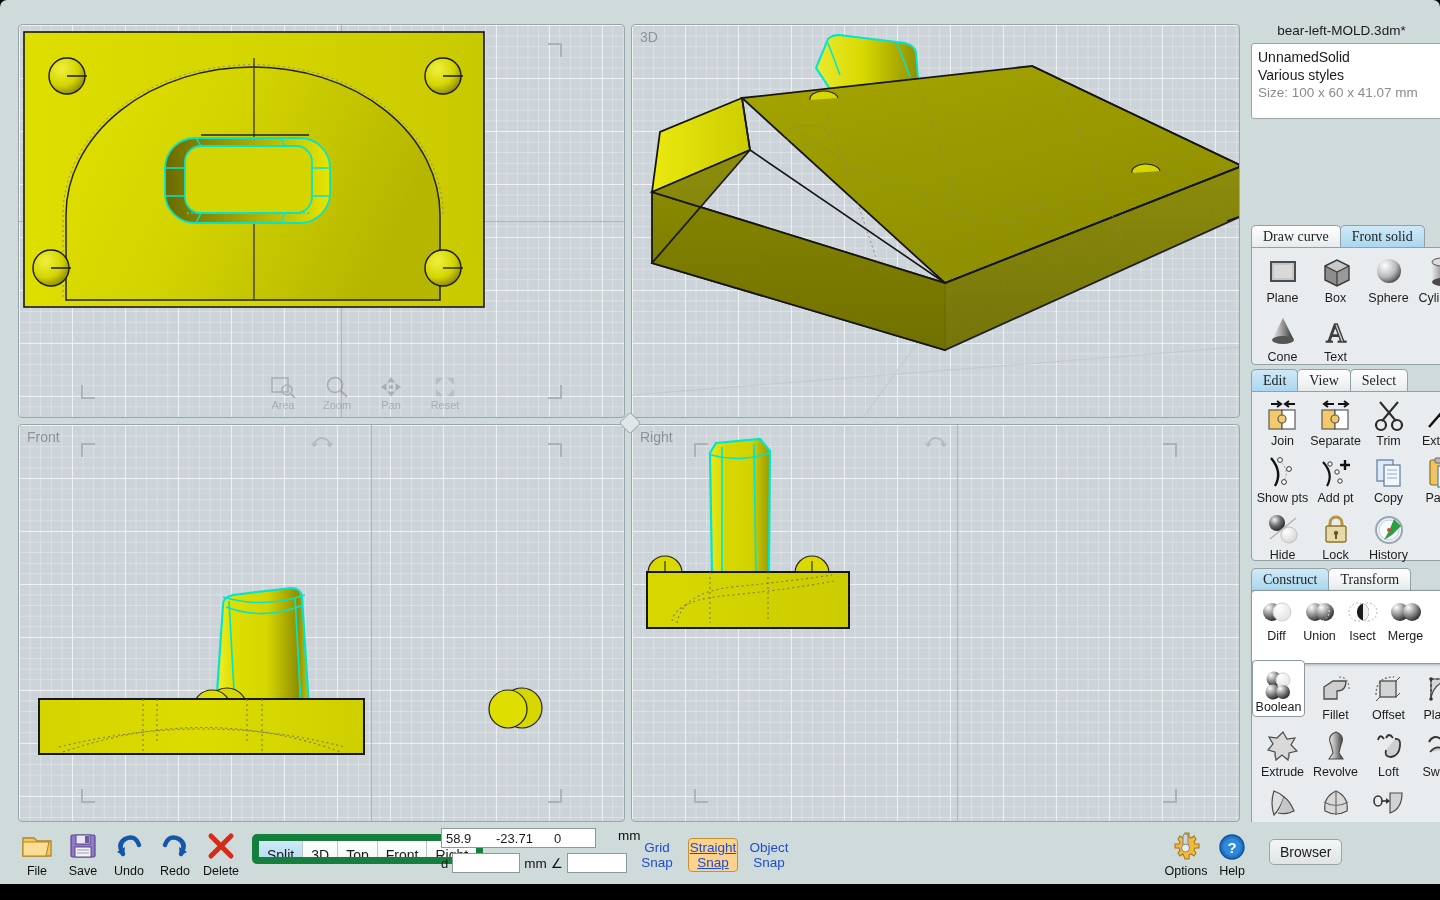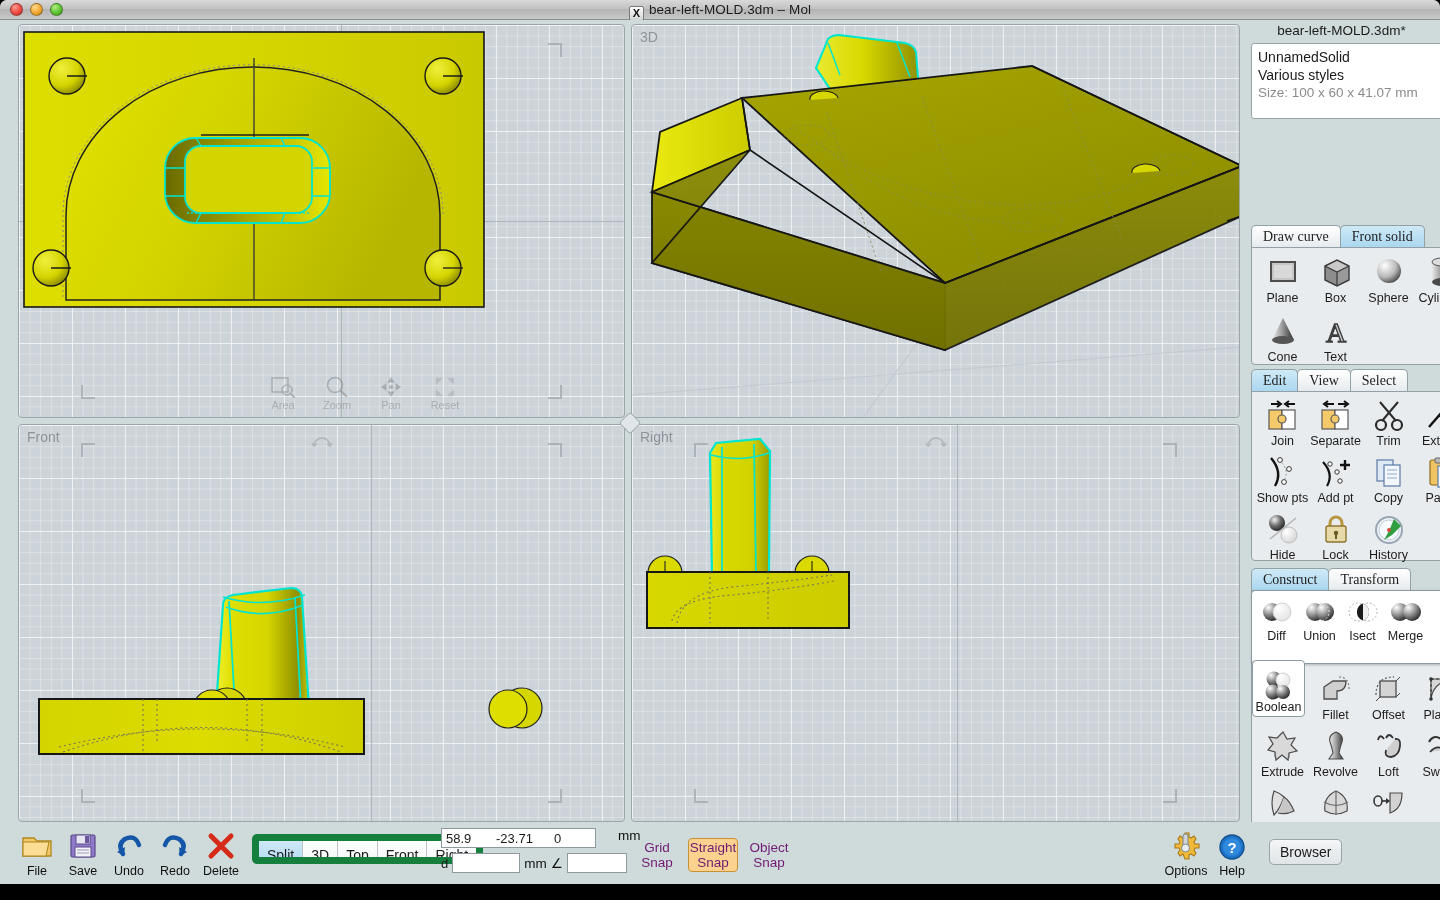--- a/index.html
+++ b/index.html
@@ -117,45 +117,35 @@
     border-right:1px solid #bcc4c8; background:linear-gradient(to bottom,#ffffff,#eef1f3);
   }
   .seg:last-child { border-right:none; }
   .seg.active { background:linear-gradient(to bottom,#cfe9f7,#a9d7ef); }
   .coordfield {
     width:155px; height:20px; background:#fff; border:1px solid #8e999e;
     display:flex; align-items:center; font-size:13px; padding:0 4px;
   }
   .cf-in { flex:1; text-align:left; }
   .unit { font-size:13.5px; color:#111; }
-  .snaplabel { width:50px; text-align:center; font-size:13.5px; line-height:15px; color:#701a75; }
+  .snaplabel { width:50px; text-align:center; font-size:13.5px; line-height:15px; color:#1d4ed8; }
   .snaplabel.on {
-    background:#fbd28e; border:1px solid #c79134; border-radius:4px; padding:1px 0;
+    background:#fbd28e; border:1px solid #c79134; border-radius:4px; padding:1px 0;text-decoration:underline;
   }
   #browser-btn {
     height:26px; line-height:24px; padding:0 10px; font-size:14px;
     background:linear-gradient(to bottom,#f4f6f7,#dfe4e6);
     border:1px solid #9aa4a9; border-radius:5px;
   }
 </style>
 </head>
 <body>
 
 <div id="window">
 
-  <div id="titlebar">
-    <div class="tl-lights">
-      <div class="light l-red"></div>
-      <div class="light l-amber"></div>
-      <div class="light l-green"></div>
-    </div>
-    <div id="title">
-      <span class="xicon">X</span><span>bear-left-MOLD.3dm – Mol</span>
-    </div>
-  </div>
 
   <div id="content">
 
     <div id="vp-area">
 
       <div class="viewport" id="vp-top">
         <div class="axis-v" style="left:322px;"></div>
         <div class="axis-h" style="top:196px;"></div>
         <div class="vp-label">Top</div>
         <div class="vp-rotate">

